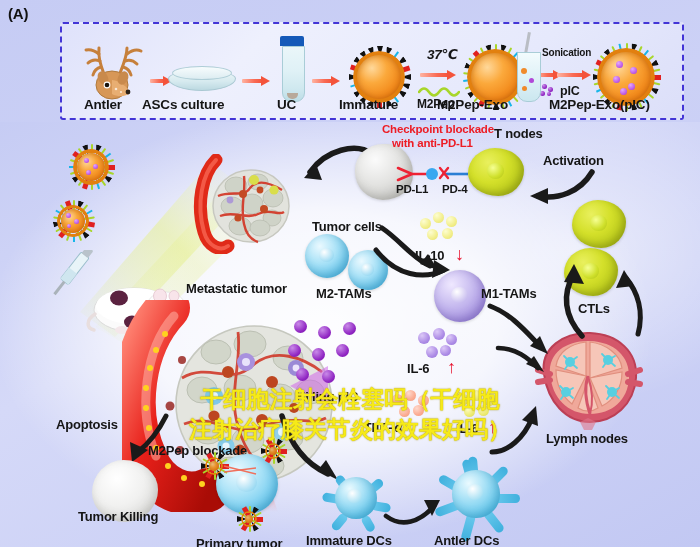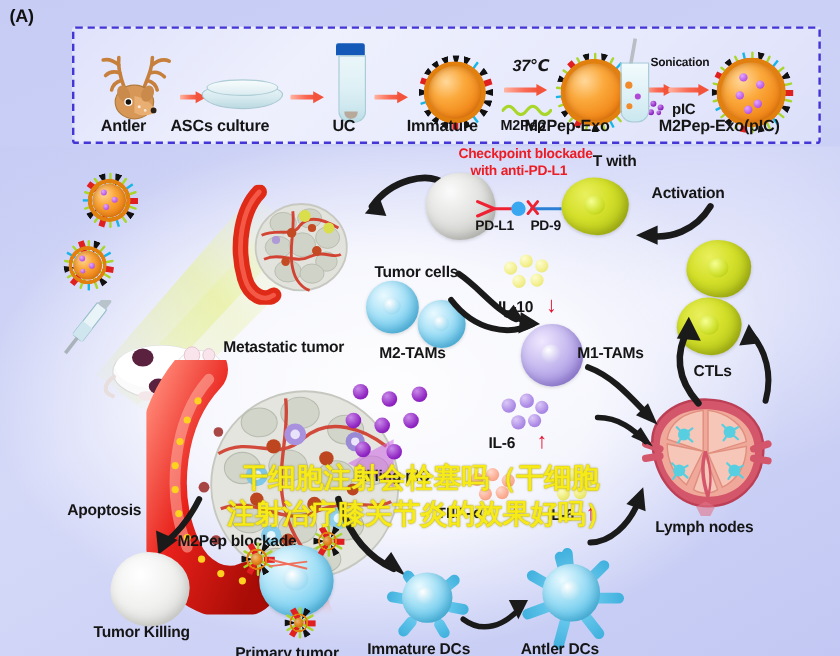--- a/index.html
+++ b/index.html
@@ -769,24 +769,24 @@
     <div class="lbl" style="left:382px;top:2px;font-size:11.5px;color:#ed1c24;font-weight:700;">Checkpoint blockade</div>
     <div class="lbl" style="left:392px;top:16px;font-size:11.5px;color:#ed1c24;font-weight:700;">with anti-PD-L1</div>
 
     <svg class="abs" style="left:396px;top:36px;" width="106" height="36">
       <path d="M2 22 L16 16 M16 16 L2 10 M16 16 L30 16" stroke="#ee2233" stroke-width="2.6" fill="none" stroke-linecap="round"></path>
       <circle cx="36" cy="16" r="6" fill="#39a8f0"></circle>
       <path d="M46 16 L72 16" stroke="#2b7fd4" stroke-width="2.6"></path>
       <path d="M44 10 L52 20 M52 10 L44 20" stroke="#ee2233" stroke-width="2.4" stroke-linecap="round"></path>
     </svg>
     <div class="lbl" style="left:396px;top:62px;font-size:11.5px;">PD-L1</div>
-    <div class="lbl" style="left:442px;top:62px;font-size:11.5px;">PD-9</div>
+    <div class="lbl" style="left:442px;top:62px;font-size:11.5px;">PD-4</div>
 
     <div class="cellT" style="left:468px;top:26px;width:56px;height:48px;"></div>
-    <div class="lbl lblB" style="left:494px;top:5px;">T with</div>
+    <div class="lbl lblB" style="left:494px;top:5px;">T nodes</div>
 
     <div class="lbl lblB" style="left:543px;top:32px;">Activation</div>
     <div class="karrow" style="left:520px;top:44px;">
       <svg width="78" height="46">
         <path d="M72 6 C60 26 38 34 18 30" stroke="#1a1a1a" stroke-width="5.5" fill="none" stroke-linecap="round"></path>
         <path d="M28 22 L10 30 L28 38 Z" fill="#1a1a1a"></path>
       </svg>
     </div>
 
     <div class="cellT" style="left:572px;top:78px;width:54px;height:48px;"></div>
@@ -1014,21 +1014,21 @@
 
     <div class="lbl lblB" style="left:56px;top:296px;">Apoptosis</div>
     <div class="karrow" style="left:124px;top:290px;">
       <svg width="52" height="54">
         <path d="M42 4 C34 20 24 32 14 40" stroke="#1a1a1a" stroke-width="5" fill="none" stroke-linecap="round"></path>
         <path d="M6 30 L8 50 L24 38 Z" fill="#1a1a1a"></path>
       </svg>
     </div>
 
     <div class="cellWhiteD" style="left:92px;top:338px;width:66px;height:62px;"></div>
-    <div class="lbl lblB" style="left:78px;top:398px;">Tumor Killing</div>
+    <div class="lbl lblB" style="left:78px;top:388px;">Tumor Killing</div>
 
     <div class="lbl lblB" style="left:148px;top:322px;">M2Pep blockade</div>
     <div class="cellBlue" style="left:216px;top:332px;width:62px;height:60px;"></div>
     <div class="exo" id="exoT1" style="left:200px;top:330px;width:28px;height:28px;">
       <div class="spikes" id="spt1">
           <span class="spike grn" style="transform: rotate(0deg) translateY(-100%);">
             <i></i>
           </span>
           <span class="spike blk" style="transform: rotate(30deg) translateY(-100%);">
             <i></i>

